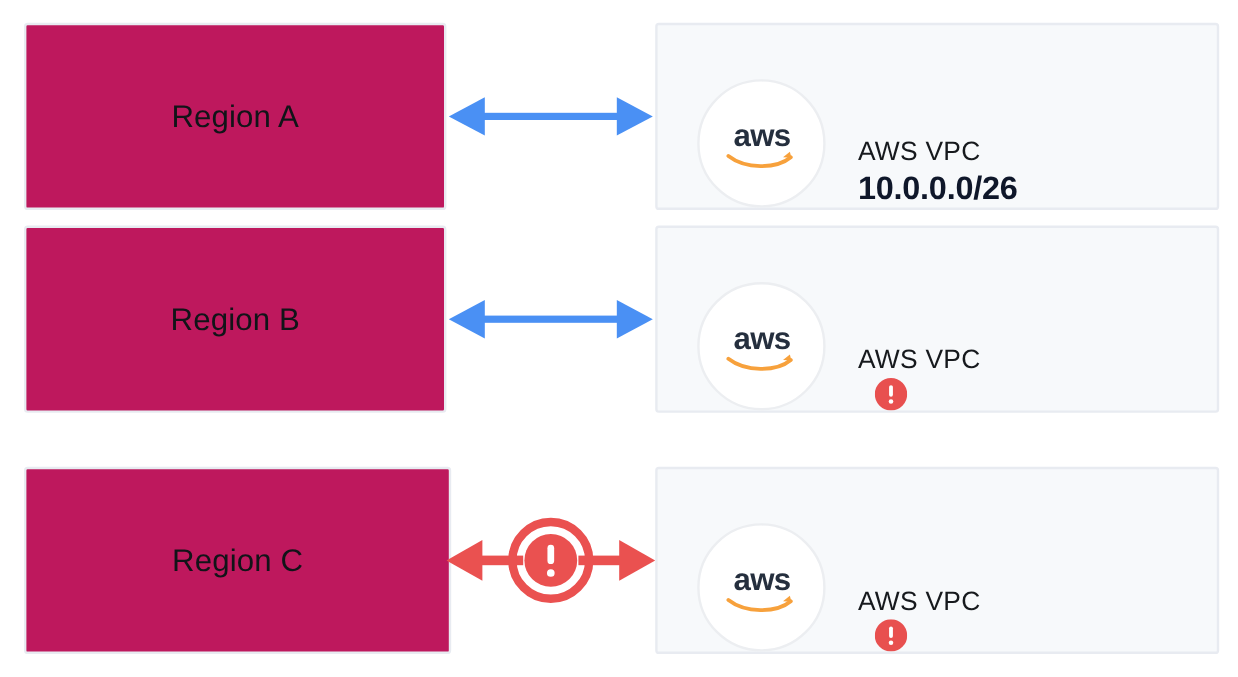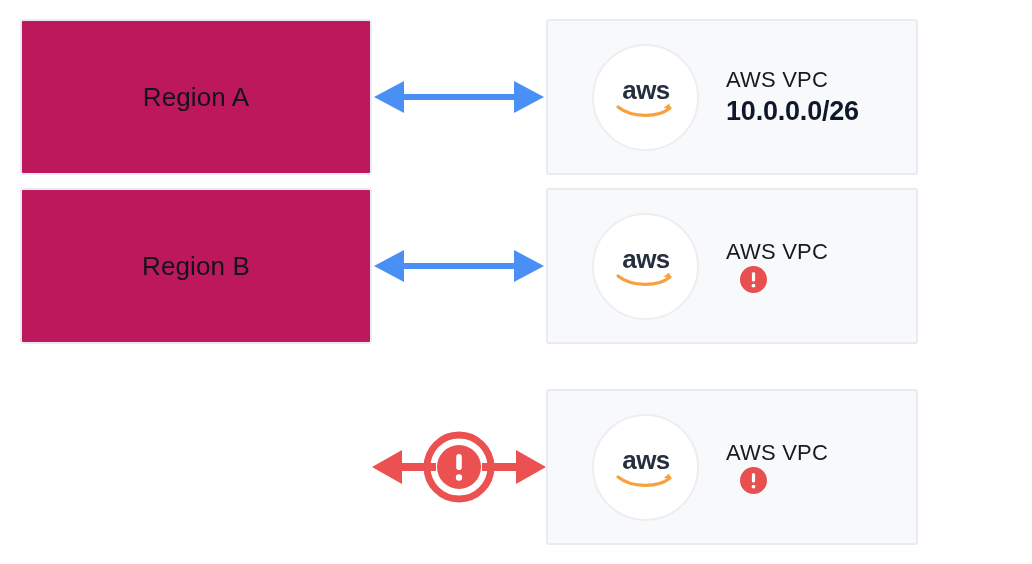--- a/index.html
+++ b/index.html
@@ -70,29 +70,28 @@
     left: 0;
     top: 0;
     display: block;
   }
 
   
   .vpc-card {
     position: absolute;
     left: 546px;
     top: 0;
-    width: 372px;
+    width: 470px;
     height: 156px;
     box-sizing: border-box;
     background: #f7f9fb;
     border: 2px solid #e8ebf1;
     border-radius: 3px;
     display: flex;
-    align-items: center;
-    padding-left: 11px;
+    align-items: flex-end;
   }
 
   .aws-badge {
     position: relative;
     margin-left: 33px;
     width: 103px;
     height: 103px;
     border-radius: 50%;
     background: #ffffff;
     border: 2px solid #eceef1;
@@ -210,20 +209,23 @@
               <circle cx="13.5" cy="19.6" r="1.9" fill="#ffffff"></circle>
             </svg>
           </div>
         </div>
       </div>
     </div>
   </div>
 
   <div class="row row-2">
 
+    <div class="region-box">
+      <span class="region-label">Region C</span>
+    </div>
 
     <div class="connector">
       <svg width="174" height="156" viewBox="0 0 174 156" xmlns="http://www.w3.org/2000/svg">
         <g fill="#ea5150">
           <rect x="24" y="74" width="40" height="8"></rect>
           <rect x="110" y="74" width="40" height="8"></rect>
         </g>
         <polygon fill="#ea5150" points="0,78 30,61 30,95"></polygon>
         <polygon fill="#ea5150" points="174,78 144,61 144,95"></polygon>
         <g>

